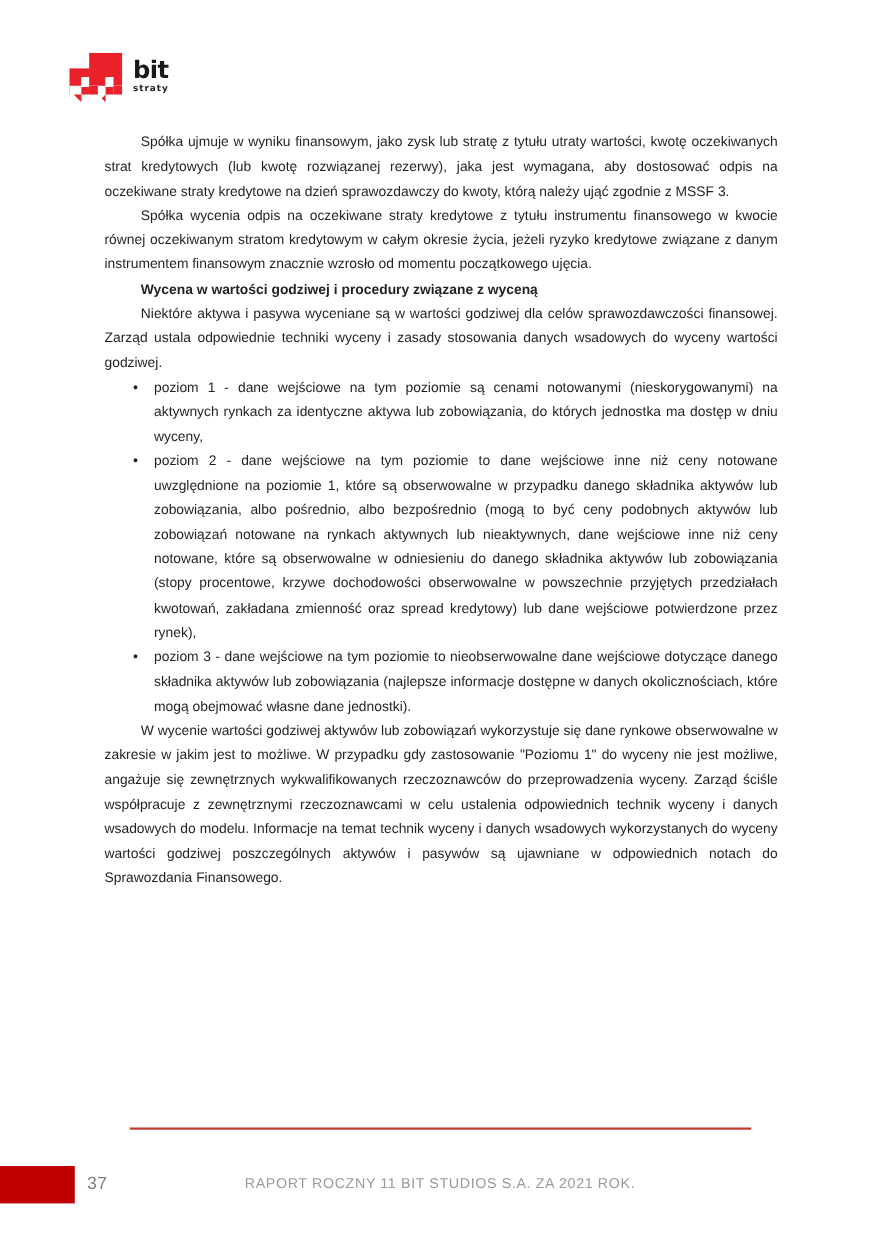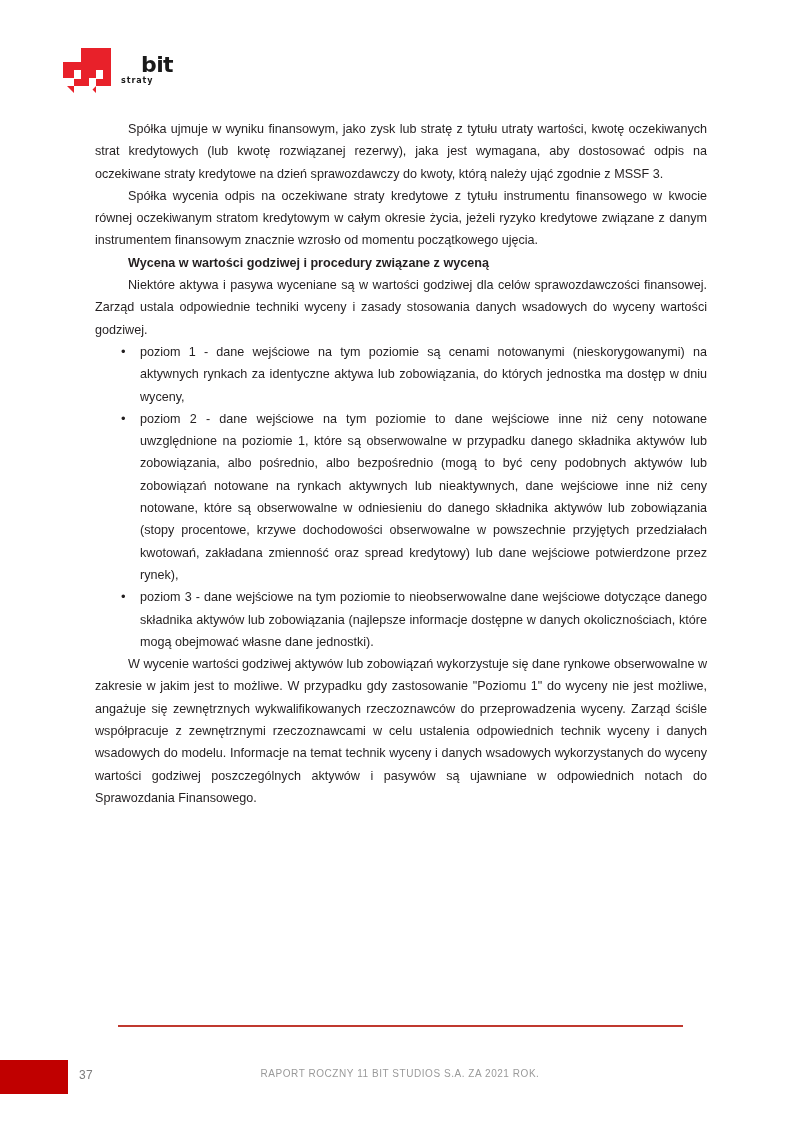--- a/index.html
+++ b/index.html
@@ -46,21 +46,20 @@
     height: 40px;
   }
   .logo-bit {
     display: block;
     font-family: "DejaVu Sans", sans-serif;
     font-weight: 700;
     font-size: 22px;
     line-height: 21px;
     letter-spacing: -0.6px;
     color: #1a1a1a;
-    text-align: right;
   }
   .logo-studios {
     display: block;
     font-family: "DejaVu Sans", sans-serif;
     font-weight: 700;
     font-size: 8px;
     line-height: 9px;
     letter-spacing: 0.9px;
     color: #1a1a1a;
     margin-top: 1px;
@@ -138,32 +137,32 @@
     top: 1060px;
     width: 68px;
     height: 34px;
     background: #c00000;
   }
   .footer-pageno {
     position: absolute;
     left: 79px;
     top: 1068px;
     font-family: "Liberation Sans", sans-serif;
-    font-size: 12px;
+    font-size: 16px;
     letter-spacing: 0.4px;
     color: #7c7c7c;
   }
   .footer-caption {
     position: absolute;
     left: 0;
     right: 0;
     top: 1068px;
     text-align: center;
     font-family: "Liberation Sans", sans-serif;
-    font-size: 10px;
+    font-size: 13px;
     letter-spacing: 0.55px;
     color: #9a9a9a;
   }
 </style>
 </head>
 <body>
 
 <div class="page">
 
   <div class="logo-block">

